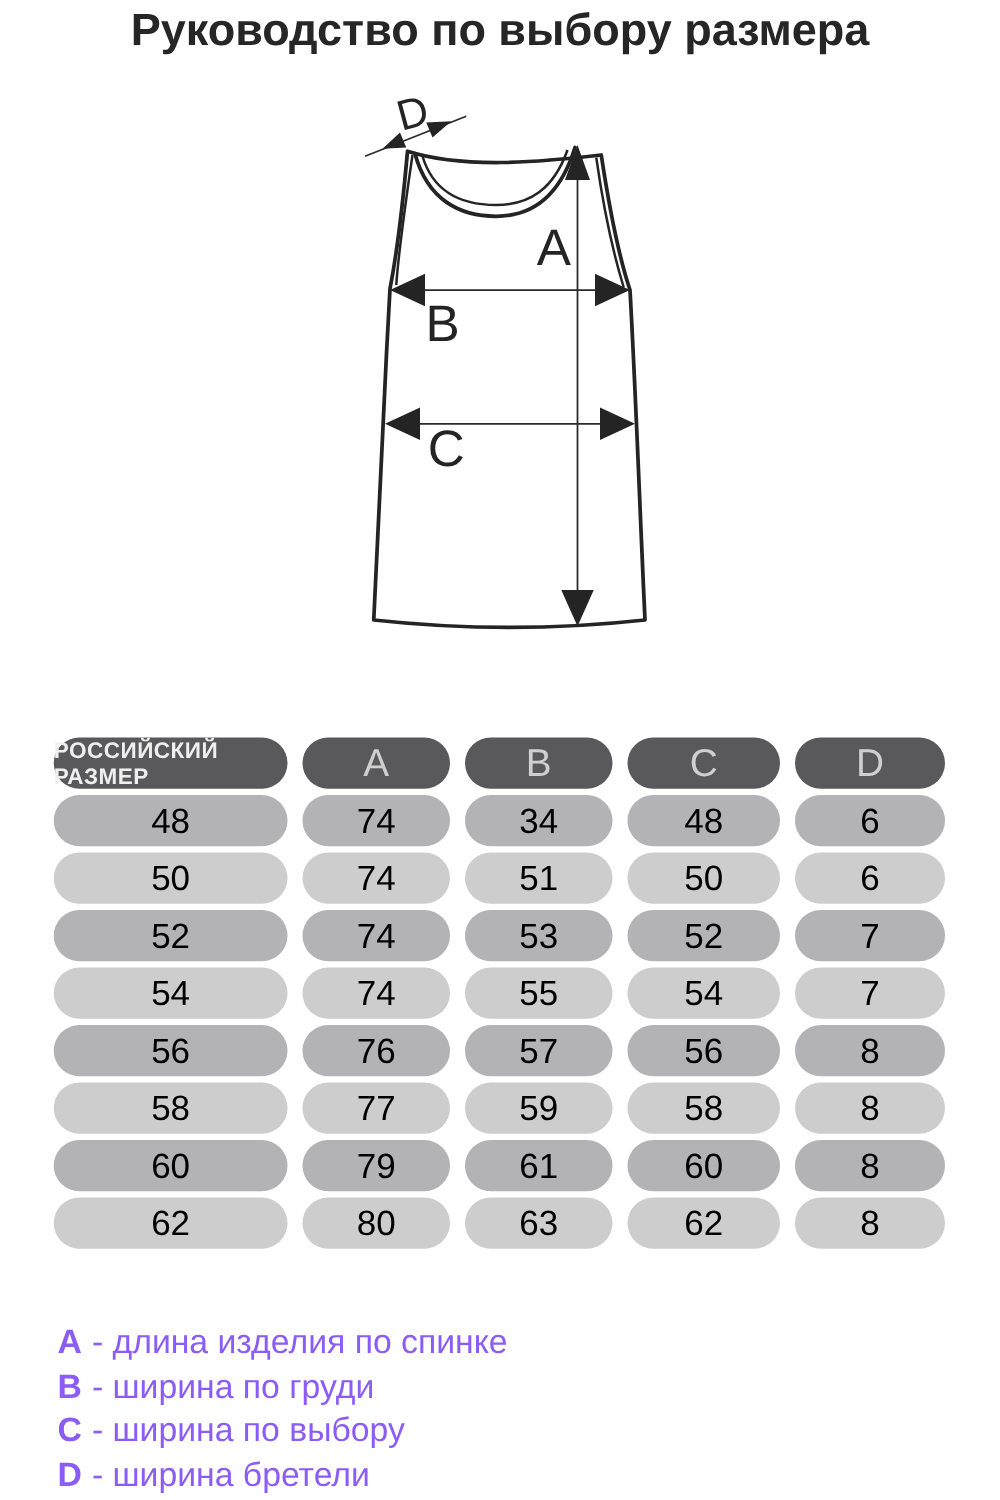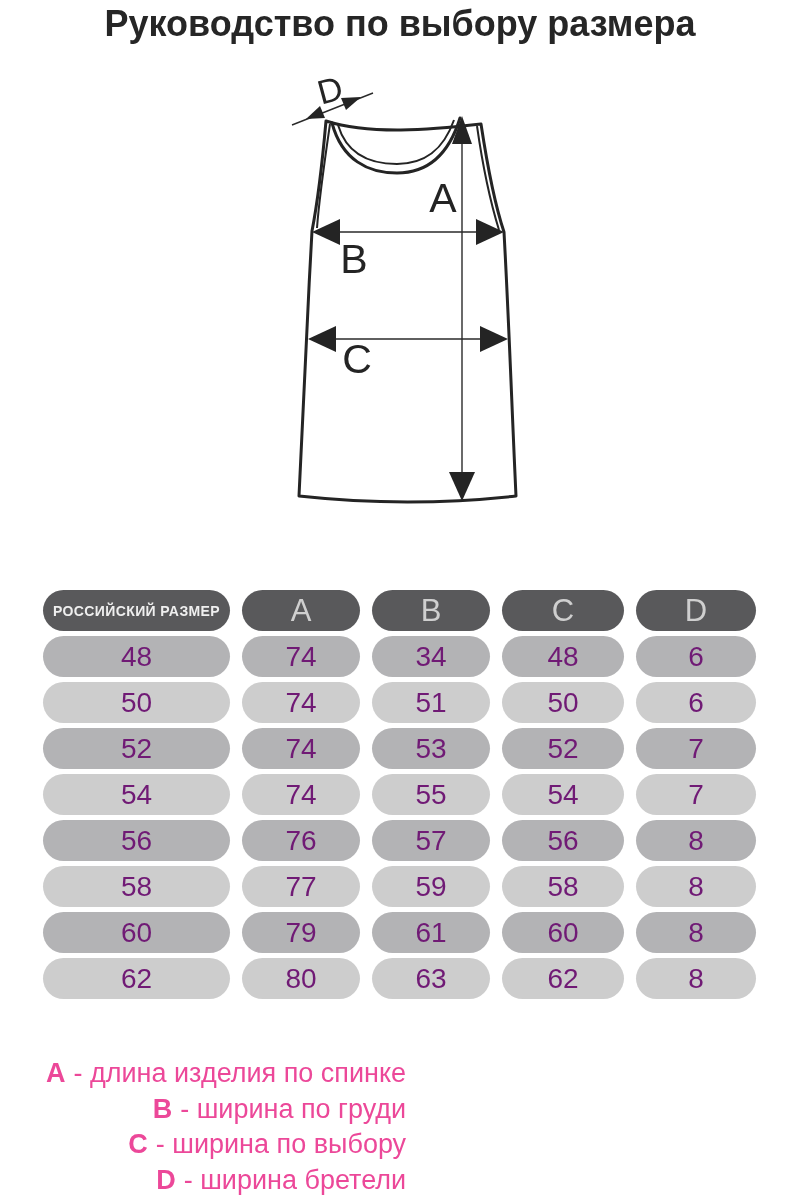--- a/index.html
+++ b/index.html
@@ -17,29 +17,29 @@
 
   .size-table{
     position:absolute;left:43px;top:590px;
     display:grid;
     grid-template-columns:187px 118px 118px 122px 120px;
     grid-auto-rows:41px;
     column-gap:12px;row-gap:5px;
   }
   .pill{
     display:flex;align-items:center;justify-content:center;
-    border-radius:21px;font-size:28px;color:#701a75;
+    border-radius:21px;font-size:28px;color:#000000;
   }
   .pill.hd{background:#59595b;}
   .pill.hd.letter{font-size:31px;color:#cfcfcf;font-weight:normal;}
-  .pill.hd.size{font-size:14px;font-weight:bold;color:#efefef;letter-spacing:0.4px;}
+  .pill.hd.size{font-size:18px;font-weight:bold;color:#efefef;letter-spacing:0.4px;}
   .pill.dark{background:#b3b3b5;}
   .pill.light{background:#cdcdcd;}
 
-  .legend{position:absolute;left:46px;top:1056px;color:#ec4899;text-align:right;}
+  .legend{position:absolute;left:46px;top:1056px;color:#8b5cf6;}
   .legend-row{font-size:27px;line-height:35.5px;}
   .legend-key{font-weight:bold;}
   .legend-desc{margin-left:8px;}
 </style>
 </head>
 <body>
 
 <h1 class="page-title">Руководство по выбору размера</h1>
 
 <div class="diagram-wrap">

